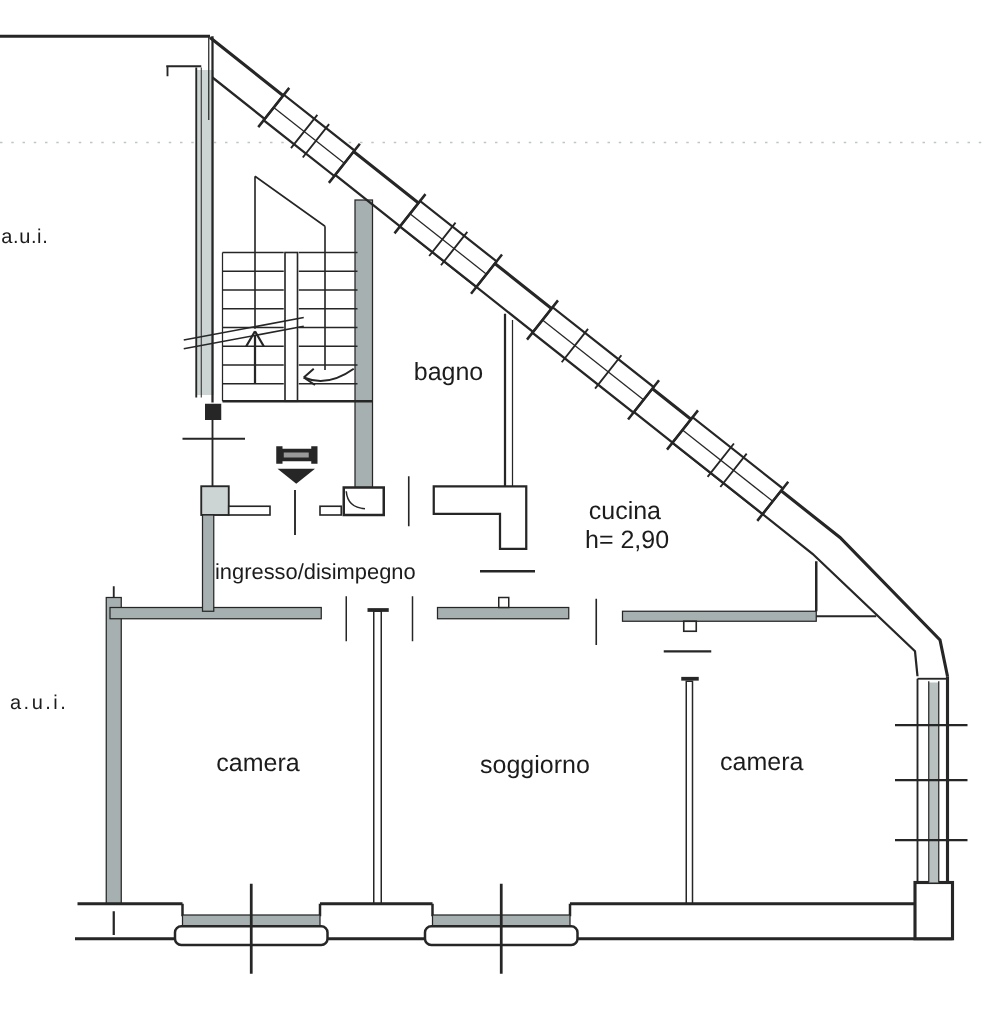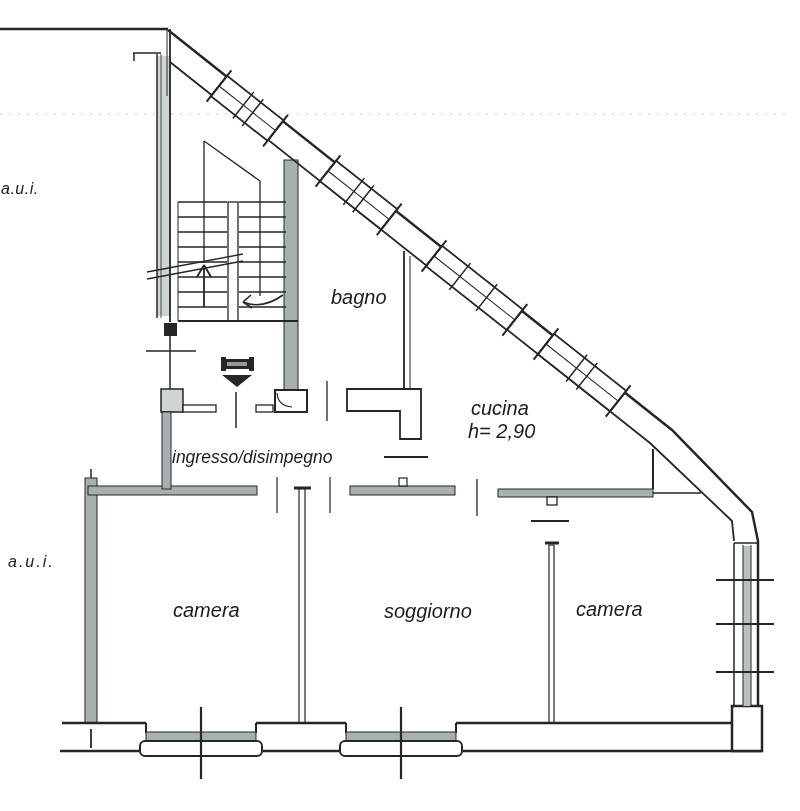--- a/index.html
+++ b/index.html
@@ -2,21 +2,20 @@
 <html><head>
 <meta charset="utf-8">
 <style>
   html,body{margin:0;padding:0;background:#ffffff;}
   #stage{
     position:relative;
     width:800px;height:811px;
     background:#ffffff;
     overflow:hidden;
     font-family:"Liberation Sans", sans-serif;
-    font-style:italic;
   }
   svg{display:block;}
   text{
     font-family:"Liberation Sans", sans-serif;
     fill:#1c1c1c;
   }
   .room-label{font-size:20px;}
   .small-label{font-size:16px;}
   .hall-label{font-size:17.5px;}
 </style>

